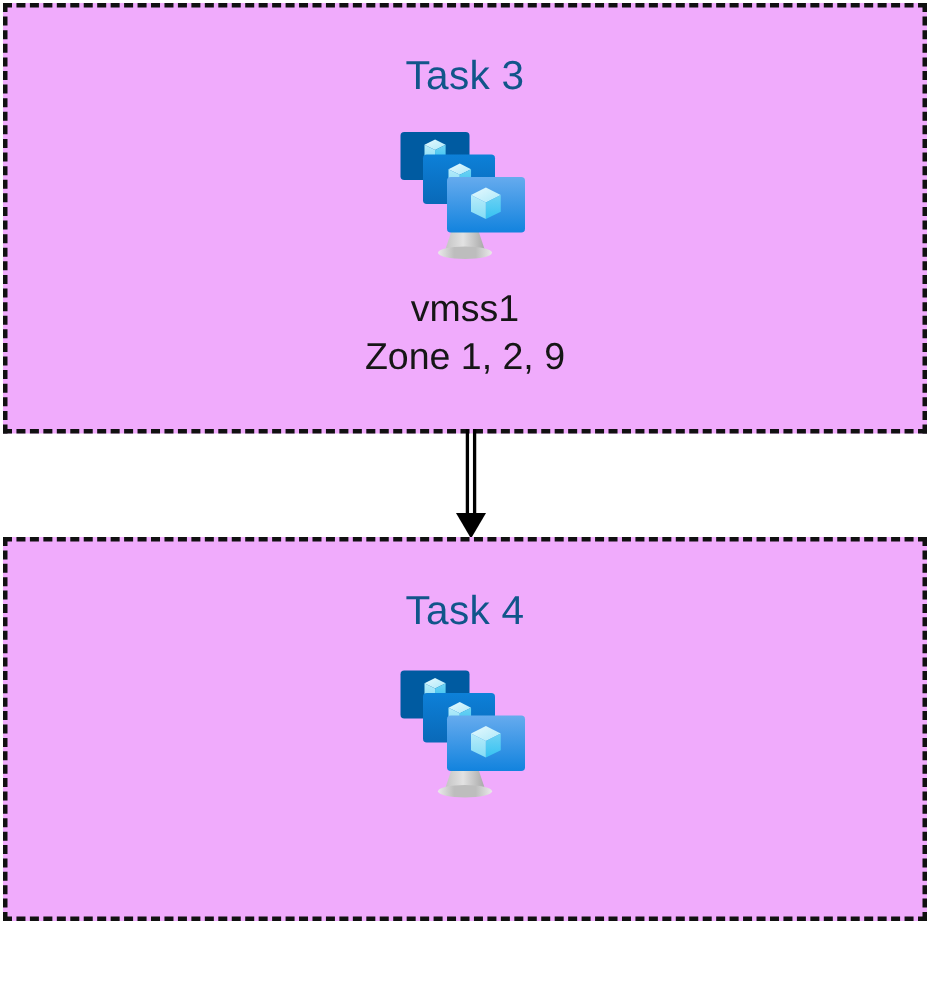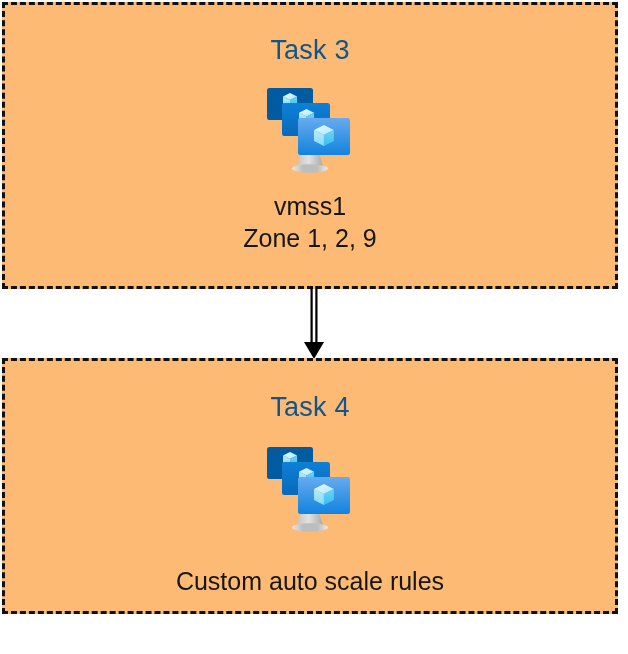--- a/index.html
+++ b/index.html
@@ -21,21 +21,21 @@
     left: 0; top: 0;
     width: 628px;
     height: 654px;
     background: #ffffff;
   }
 
   
   .task-box {
     position: absolute;
     box-sizing: border-box;
-    background: #fdba74;
+    background: #f0abfc;
     border: 3px dashed #111111;
     display: flex;
     flex-direction: column;
     align-items: center;
   }
   #box-task3 {
     left: 2px;
     top: 2px;
     width: 616px;
     height: 287px;
@@ -233,16 +233,15 @@
 
         <rect x="40" y="36" width="52" height="37" rx="2.5" fill="url(#g4-front)"></rect>
         <g transform="translate(56,43) scale(0.62)">
           <polygon points="16,0 32,8 16,16 0,8" fill="url(#g4-cubeTop)"></polygon>
           <polygon points="0,8 16,16 16,34 0,26" fill="url(#g4-cubeL)"></polygon>
           <polygon points="32,8 16,16 16,34 32,26" fill="url(#g4-cubeR)"></polygon>
         </g>
       </svg>
     </div>
 
-    <div class="caption">Custom auto scale rules</div>
   </div>
 
 </div>
 
 </body></html>

